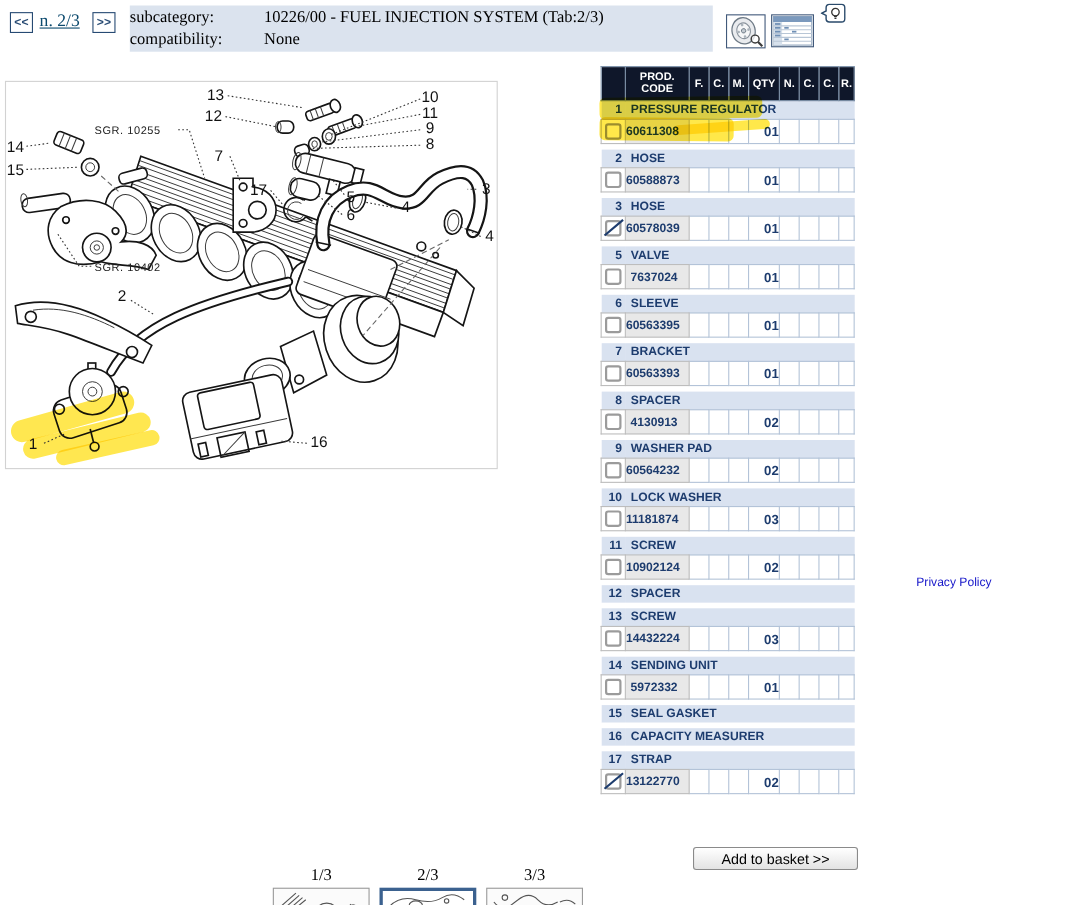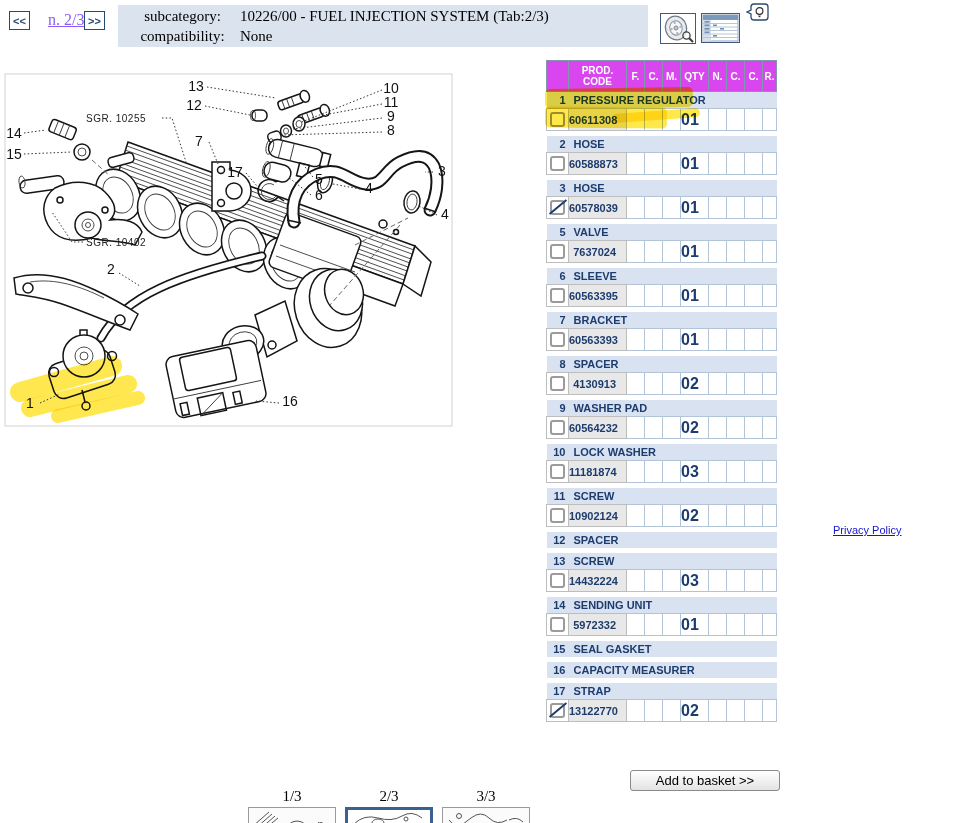--- a/index.html
+++ b/index.html
@@ -4,68 +4,68 @@
 <style>
   html,body{margin:0;padding:0;}
   body{width:973px;height:823px;position:relative;background:#fff;overflow:hidden;
        font-family:"Liberation Sans",sans-serif;}
   
   .navbtn{position:absolute;top:11px;width:21px;height:19px;box-sizing:border-box;
           border:1px solid #274a73;color:#274a73;background:#fff;
           font:bold 11px "Liberation Sans",sans-serif;
           display:flex;align-items:center;justify-content:center;cursor:pointer;}
   #prevbtn{left:9px;} #nextbtn{left:84px;}
-  .navcount{position:absolute;left:48px;top:11px;font:16px "Liberation Serif",serif;color:#8b5cf6;text-decoration:underline;}
+  .navcount{position:absolute;left:36px;top:11px;font:16px "Liberation Serif",serif;color:#0c4a6e;text-decoration:underline;}
   .headpanel{position:absolute;left:118px;top:5px;width:530px;height:42px;background:#dbe3ee;
              display:grid;grid-template-columns:122px auto;align-content:center;
              font:15px "Liberation Serif",serif;color:#000;line-height:20px;}
-  .hlabel{text-align:center;padding-right:9px;margin-left:16px;}
+  .hlabel{text-align:left;padding-right:9px;}
   .iconbox{position:absolute;box-sizing:border-box;border:1px solid #41597a;background:#fff;}
   #icon-part-zoom{left:660px;top:13px;width:36px;height:31px;}
   #icon-table-view{left:701px;top:13px;width:39px;height:30px;}
   #icon-bulb{position:absolute;left:746px;top:3px;width:23px;height:20px;}
   
   .diagram{position:absolute;left:0;top:60px;}
   .ln{stroke:#151515;stroke-width:1.5;fill:#fff;}
   .lnn{stroke:#151515;stroke-width:1.5;fill:none;}
   .thin{stroke:#3a3a3a;stroke-width:.9;fill:none;}
   .ldr{stroke:#333;stroke-width:1;stroke-dasharray:1.5 2.2;fill:none;}
   .dash{stroke:#666;stroke-width:1;stroke-dasharray:5 3;fill:none;}
   .cl{font:14px "Liberation Sans",sans-serif;fill:#111;}
   .sgr{font:10px "Liberation Sans",sans-serif;fill:#222;letter-spacing:.5px;}
   .mk{stroke:#ffe646;stroke-linecap:round;fill:none;mix-blend-mode:multiply;opacity:.95;}
   
   .ptable{position:absolute;left:546px;top:60px;}
   .ptable table{border-collapse:collapse;table-layout:fixed;width:230px;}
-  .ptable th{background:#d946ef;color:#fff;font-size:10px;line-height:11px;height:30px;
+  .ptable th{background:#0f172a;color:#fff;font-size:10px;line-height:11px;height:30px;
              border:1px solid #8296ad;padding:0;font-weight:bold;margin-left:23px;}
   .grow td{background:#d9e2f0;color:#1d3c6e;font-size:11px;font-weight:bold;height:16px;padding:0;border:none;}
   .gnum{text-align:right;padding-right:3px !important;}
   .gname{padding-left:5px !important;}
   .prow td{height:21px;border:1px solid #b3c3d8;background:#fff;padding:0;}
   .prow .cbcell{border:1px solid #bdbdbd;}
   .prow .codecell{background:#e8e8e8;border:1px solid #bdbdbd;color:#1d3c6e;
                   font-weight:bold;font-size:11px;text-align:right;padding-right:10px;}
-  .qtycell{color:#1d3c6e;font-weight:bold;font-size:16px;text-align:left;}
+  .qtycell{color:#1d3c6e;font-weight:bold;font-size:12px;text-align:right;}
   .srow td{height:5px;border:none;background:#fff;padding:0;}
   .cbox{width:11px;height:11px;border:2px solid #9b9b9b;border-radius:3px;background:#fff;
         margin:0 auto;position:relative;cursor:pointer;}
   .cbox.crossed::after{content:'';position:absolute;left:-5px;top:4px;width:22px;
         border-top:2px solid #1d3c6e;transform:rotate(-40deg);}
   .hl-blob{position:absolute;background:#ffe84a;mix-blend-mode:multiply;border-radius:5px;pointer-events:none;}
   #hlA{left:545px;top:88px;width:148px;height:20px;transform:rotate(-0.8deg);}
   #hlB{left:545px;top:107px;width:122px;height:21px;transform:rotate(0.6deg);}
   #hlC{left:612px;top:111px;width:88px;height:9px;transform:rotate(-4deg);border-radius:6px;}
   
   .basket{position:absolute;left:630px;top:770px;width:150px;height:21px;
           font:13px "Liberation Sans",sans-serif;color:#000;
           border:1px solid #8a8a8a;border-radius:3px;
           background:linear-gradient(#ffffff,#e3e3e3);cursor:pointer;}
   .privacy{position:absolute;left:833px;top:524px;font:11px "Liberation Sans",sans-serif;
-           color:#1515c9;text-decoration:underline;cursor:pointer;}
+           color:#1515c9;cursor:pointer;}
   .tabs{position:absolute;left:248px;top:788px;display:flex;gap:9px;}
   .tab{width:88px;text-align:center;font:15px "Liberation Serif",serif;color:#000;cursor:pointer;}
   .thumb{margin-top:2px;height:28px;box-sizing:border-box;border:1px solid #9a9a9a;
          background:#fbfbfb;overflow:hidden;}
   .tab.selected .thumb{border:3px solid #3b618f;background:#fff;}
 </style>
 </head>
 <body>
 
 <span class="navbtn" id="prevbtn">&lt;&lt;</span>

